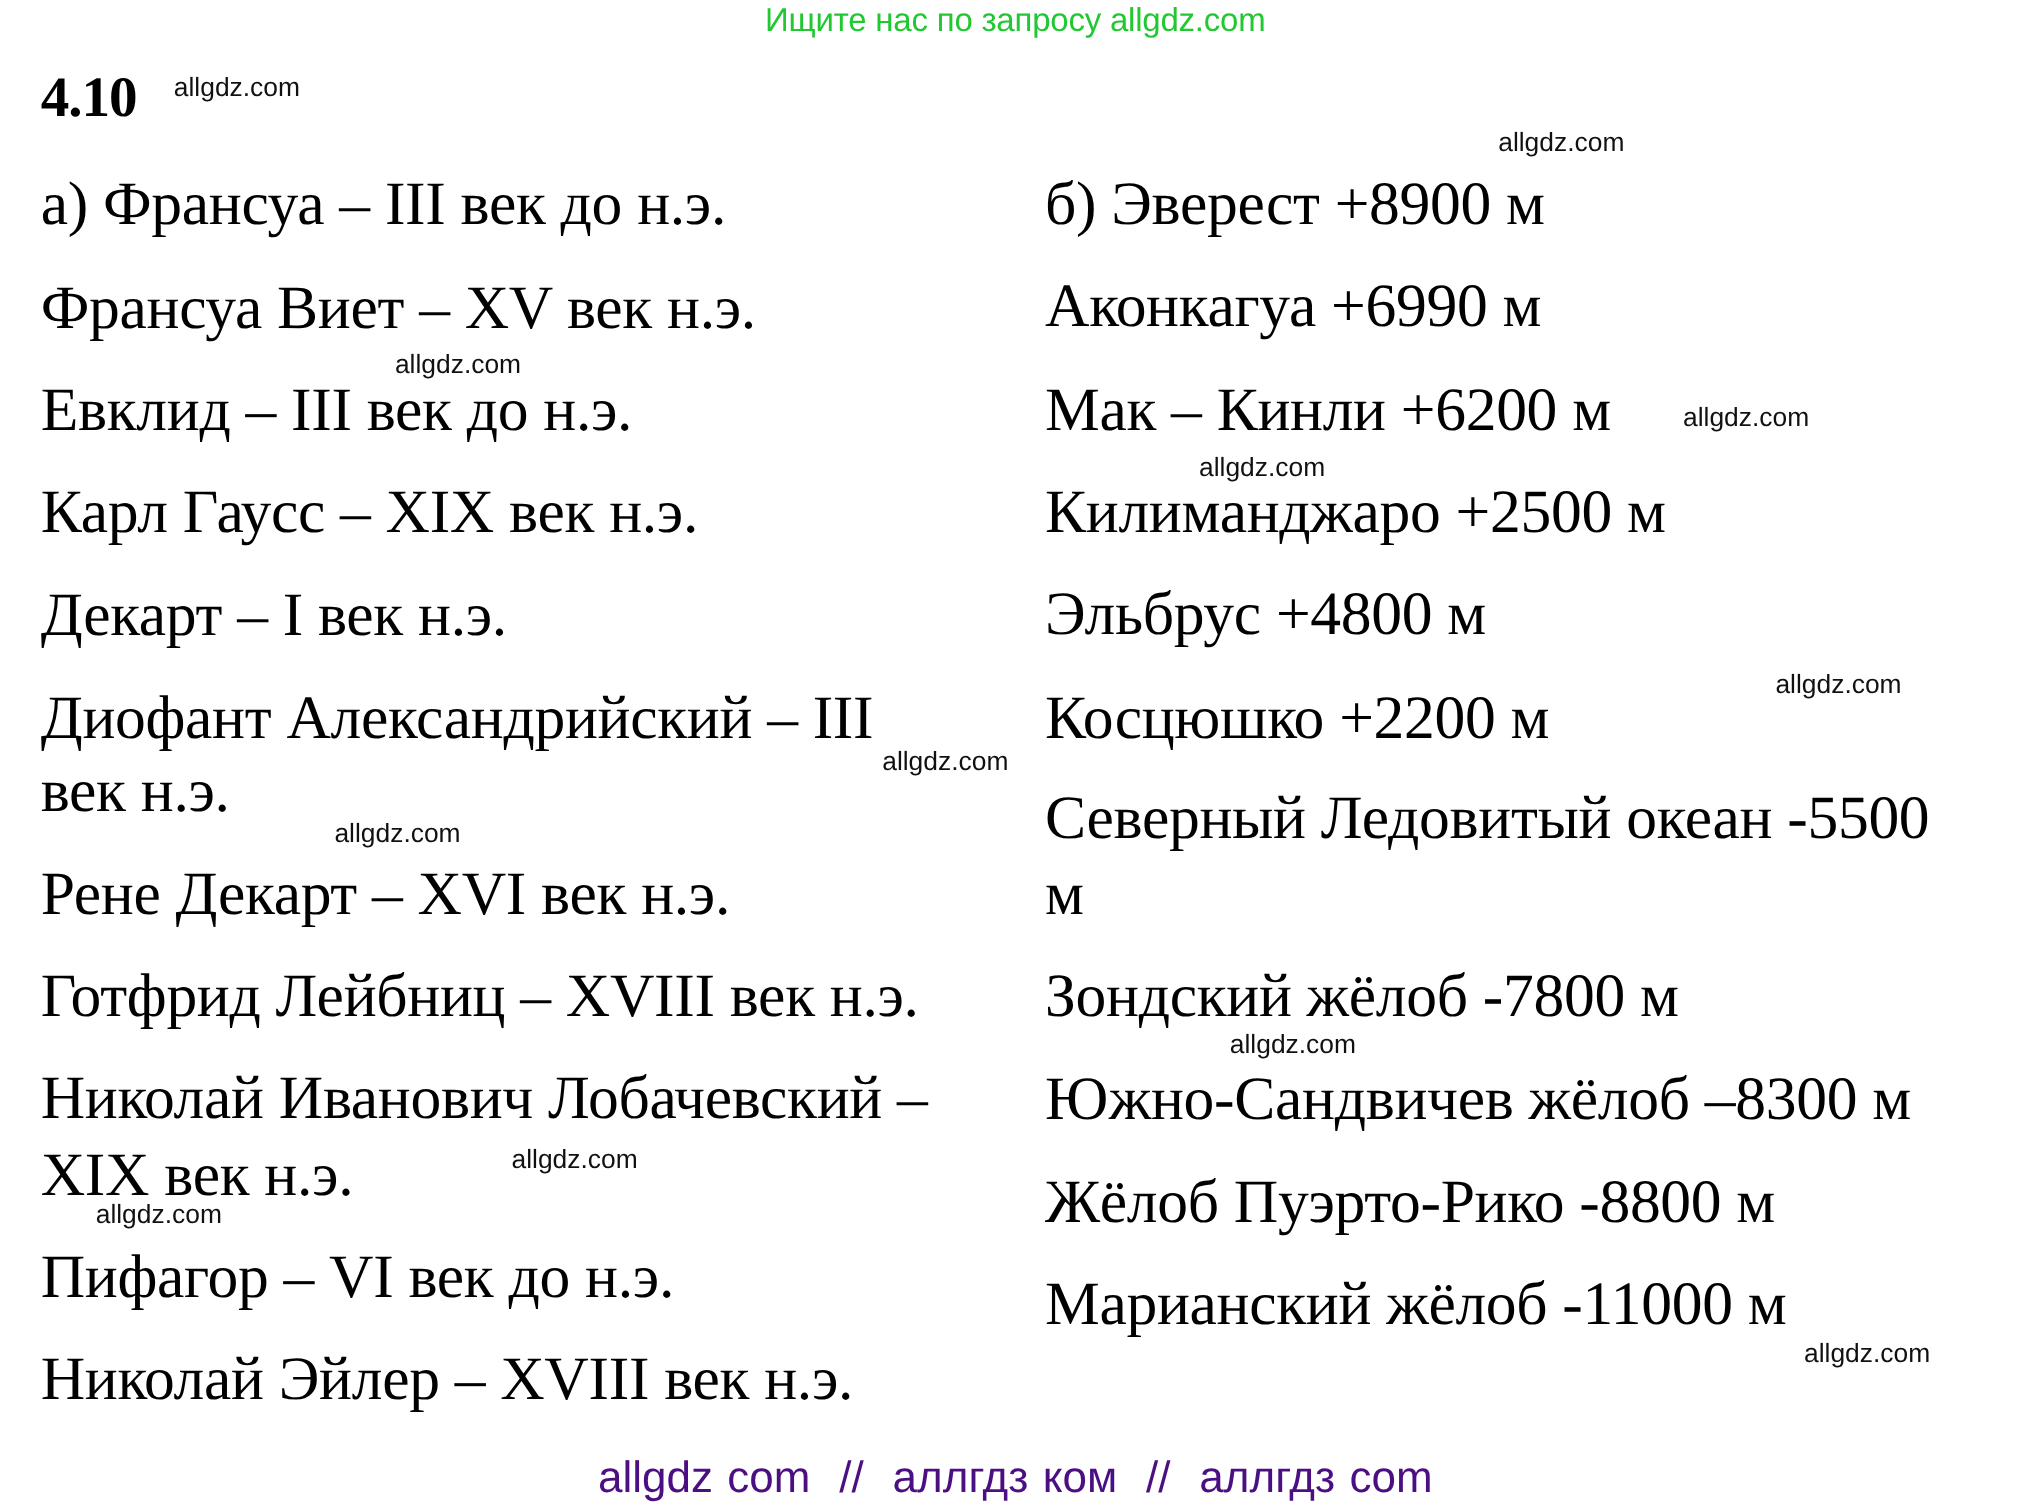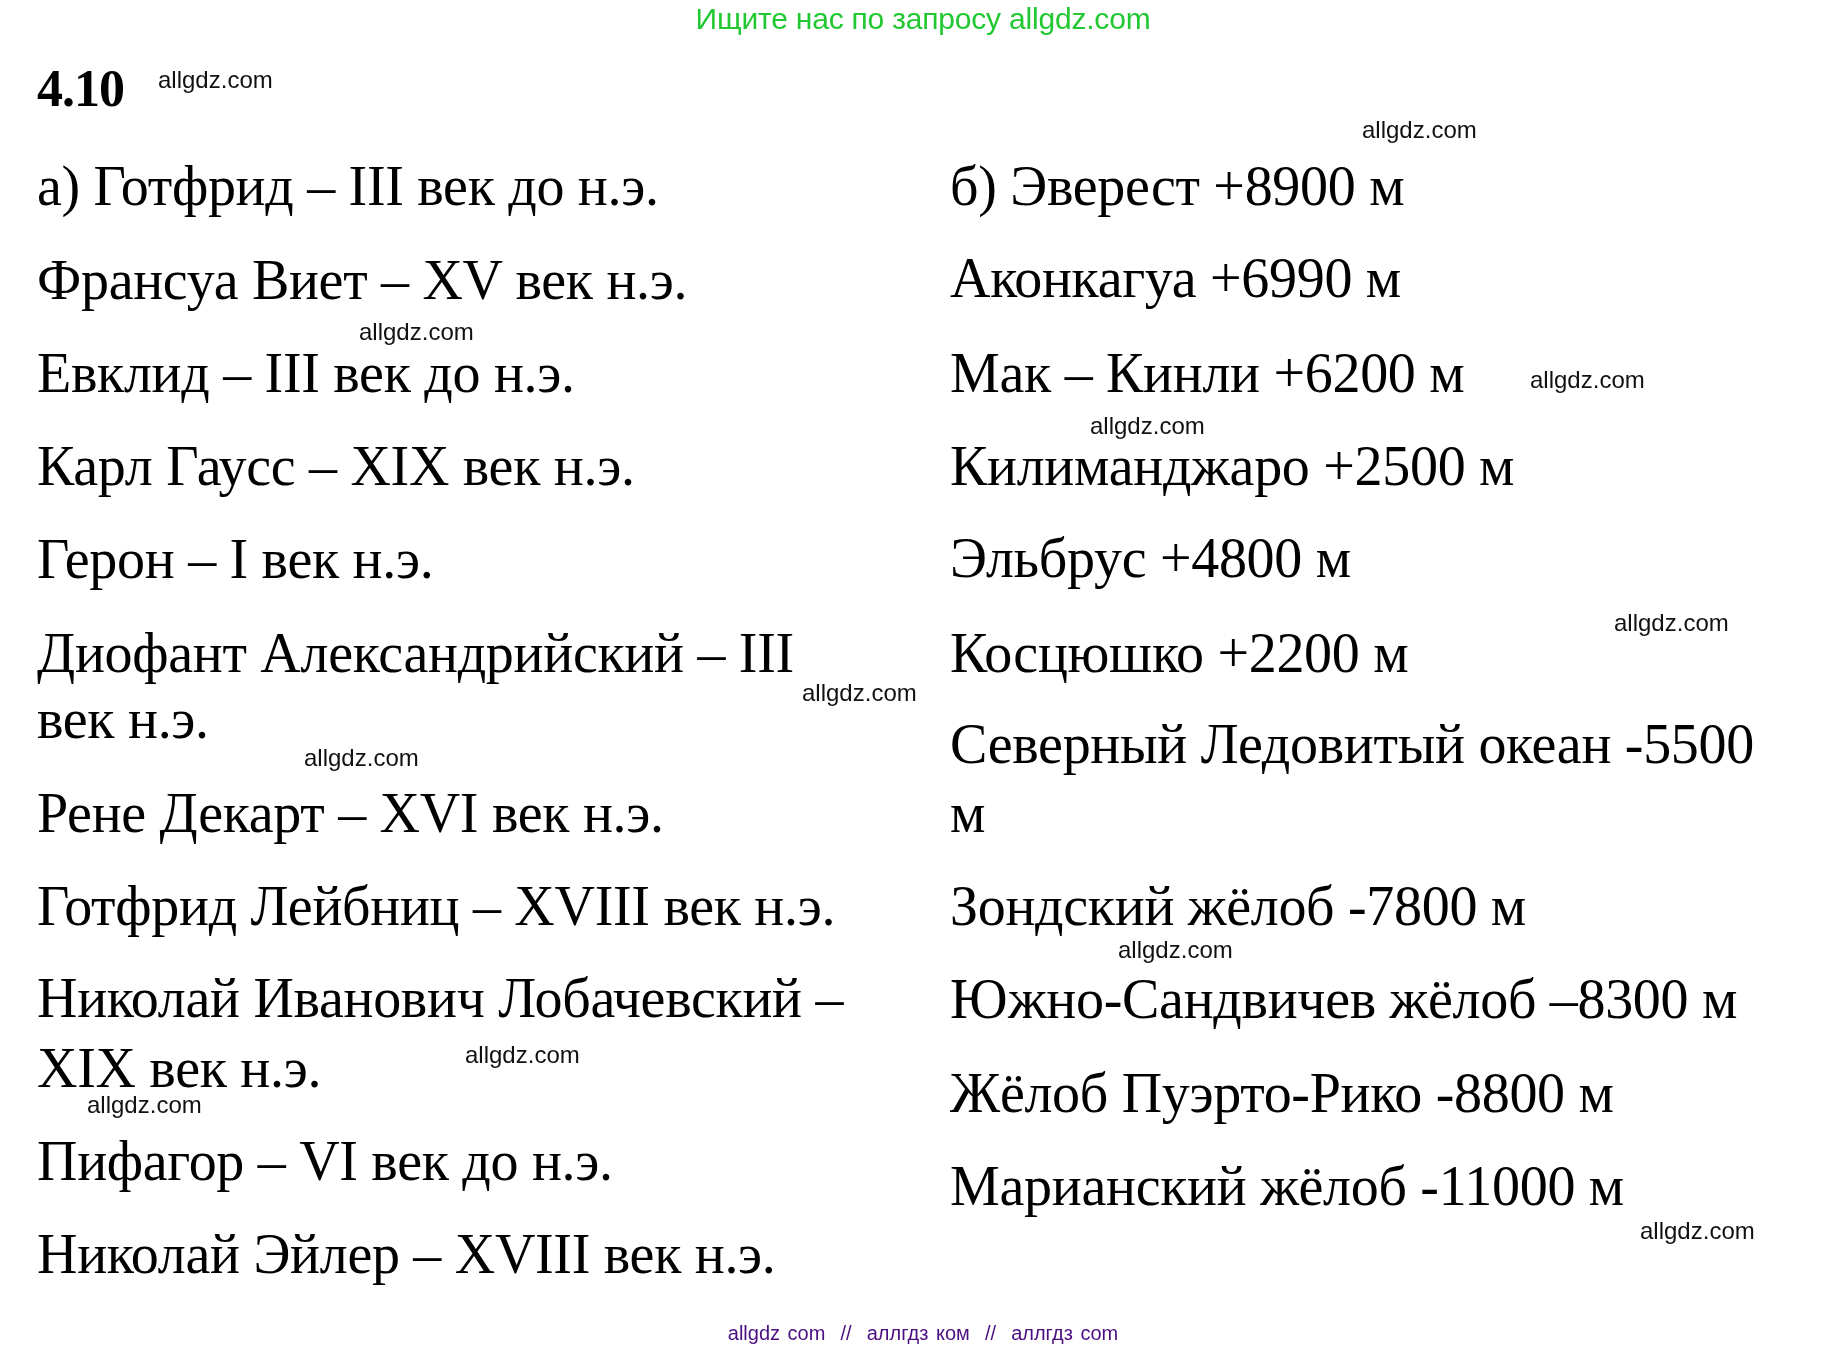--- a/index.html
+++ b/index.html
@@ -36,40 +36,40 @@
       letter-spacing: -0.3px;
     }
     .wm {
       font-family: "Liberation Sans", sans-serif;
       font-size: 24px;
       color: #111;
     }
     .footer {
       top: 1323px; left: 0; width: 1846px; text-align: center;
       font-family: "Liberation Sans", sans-serif;
-      font-size: 20px;
+      font-size: 40px;
       color: #4b0f82;
       word-spacing: 2px;
     }
     .col-left { left: 37px; }
     .col-right { left: 950px; }
   </style>
 </head>
 <body>
 
 <div class="abs header">Ищите нас по запросу allgdz.com</div>
 
 <div class="abs title">4.10</div>
 
 <div>
-  <div class="abs line col-left" style="top:158px">а) Готфрид – III век до н.э.</div>
+  <div class="abs line col-left" style="top:158px">а) Франсуа – III век до н.э.</div>
   <div class="abs line col-left" style="top:252px">Франсуа Виет – XV век н.э.</div>
   <div class="abs line col-left" style="top:345px">Евклид – III век до н.э.</div>
   <div class="abs line col-left" style="top:438px">Карл Гаусс – XIX век н.э.</div>
-  <div class="abs line col-left" style="top:531px">Герон – I век н.э.</div>
+  <div class="abs line col-left" style="top:531px">Декарт – I век н.э.</div>
   <div class="abs line col-left" style="top:625px">Диофант Александрийский – III</div>
   <div class="abs line col-left" style="top:691px">век н.э.</div>
   <div class="abs line col-left" style="top:785px">Рене Декарт – XVI век н.э.</div>
   <div class="abs line col-left" style="top:878px">Готфрид Лейбниц – XVIII век н.э.</div>
   <div class="abs line col-left" style="top:970px">Николай Иванович Лобачевский –</div>
   <div class="abs line col-left" style="top:1040px">XIX век н.э.</div>
   <div class="abs line col-left" style="top:1133px">Пифагор – VI век до н.э.</div>
   <div class="abs line col-left" style="top:1226px">Николай Эйлер – XVIII век н.э.</div>
 </div>
 

